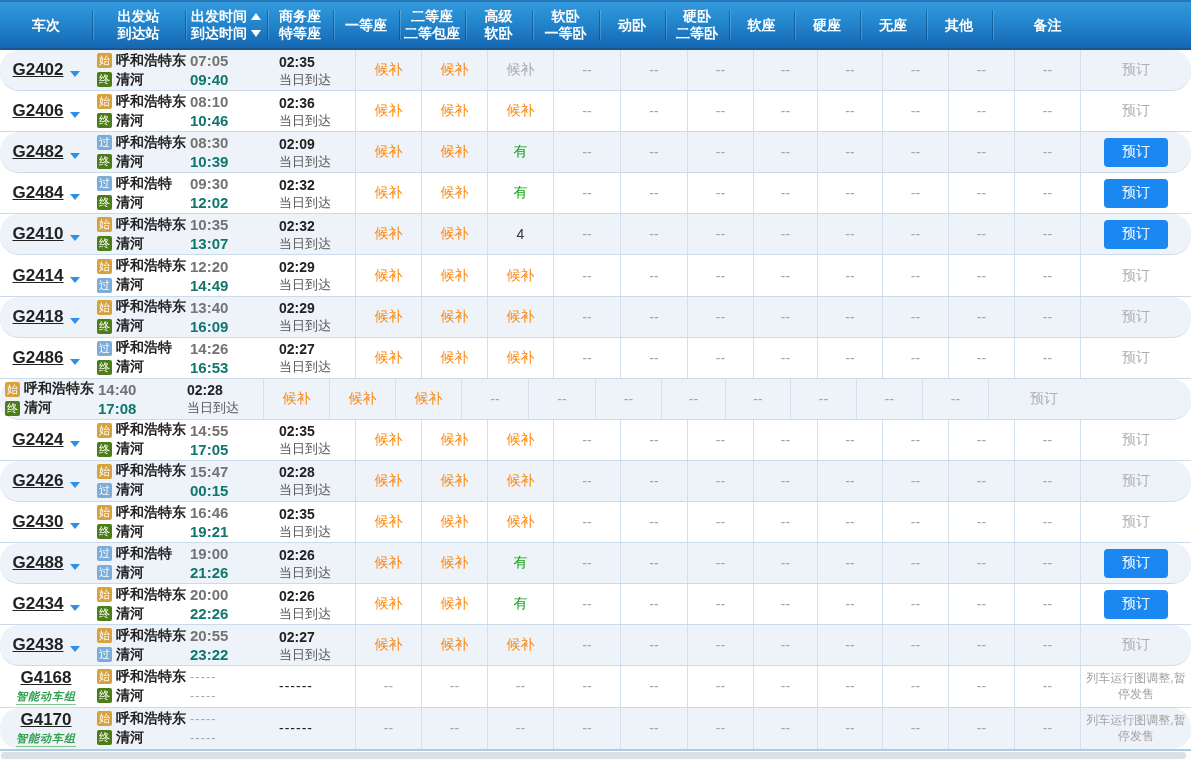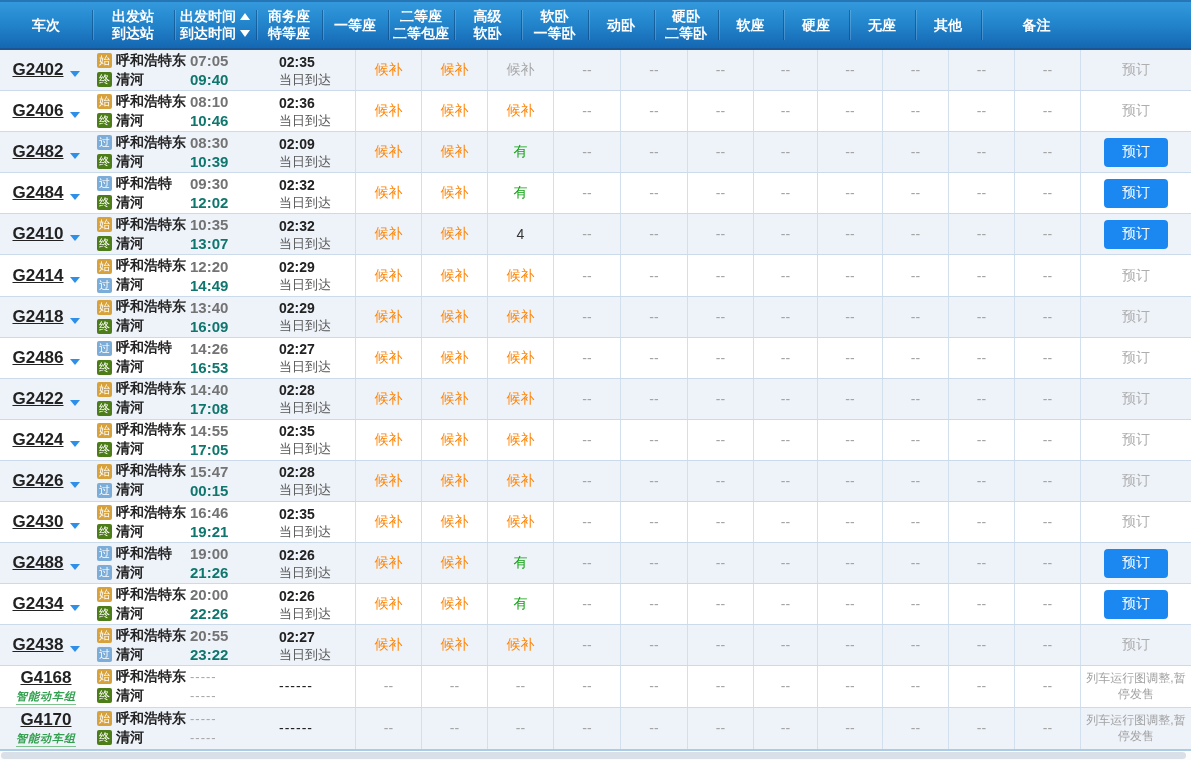--- a/index.html
+++ b/index.html
@@ -16,21 +16,21 @@
   .hline { display:flex; align-items:center; white-space:nowrap; }
   .tri { display:inline-block; width:0; height:0; margin-left:4px; }
   .tri.up    { border-left:5px solid transparent; border-right:5px solid transparent; border-bottom:7px solid #fff; }
   .tri.down  { border-left:5px solid transparent; border-right:5px solid transparent; border-top:7px solid #fff; }
   .tri.up.orange { border-bottom-color:#f6882b; }
 
   
   .tbody { border-bottom:2px solid #aecbe4; }
   .row { display:flex; height:41.1px; border-bottom:1px solid #ccdbeb; background:#fff; }
   .row:last-child { border-bottom:none; }
-  .row.alt { background:#eef2f9; }
+  .row.alt { background:#eef2f9;border-radius:19px; }
   .cell { display:flex; align-items:center; justify-content:center; font-size:14px; }
   .cell.seat, .cell.remark { border-left:1px solid #d2e0ee; }
 
   
   .cell.train { flex-direction:column; justify-content:center; }
   .train-line { display:flex; align-items:flex-end; }
   .train-no { font-size:17px; font-weight:bold; color:#222; text-decoration:underline; cursor:pointer; }
   .expand { width:0; height:0; border-left:5px solid transparent; border-right:5px solid transparent;
             border-top:6px solid #2d8fe8; margin-left:6px; margin-bottom:3px; cursor:pointer; }
   .smart-tag { font-size:11px; font-weight:bold; font-style:italic; color:#31a04e; letter-spacing:1px;
@@ -79,21 +79,21 @@
 </head>
 <body>
 
 <div class="wrap">
   <div class="thead" id="thead">
       <div class="hcell" style="width: 92px;">
         <div class="hline">
           <span>车次</span>
         </div>
       </div>
-      <div class="hcell" style="width: 82px;">
+      <div class="hcell" style="width: 93px;">
         <div class="hline">
           <span>出发站</span>
         </div>
         <div class="hline">
           <span>到达站</span>
         </div>
       </div>
       <div class="hcell" style="width: 82px;">
         <div class="hline">
           <span>出发时间</span>
@@ -671,26 +671,20 @@
           <span class="s-dash">--</span>
         </div>
         <div class="cell seat" style="width: 66px;">
           <span class="s-dash">--</span>
         </div>
         <div class="cell remark" style="width: 111px;">
           <span class="book-disabled">预订</span>
         </div>
       </div>
       <div class="row alt">
-        <div class="cell train" style="width: 92px;">
-          <div class="train-line">
-            <a class="train-no">G2422</a>
-            <span class="expand"></span>
-          </div>
-        </div>
         <div class="cell stations" style="width: 93px;">
           <div class="st-line">
             <span class="badge b-start">始</span>
             <span class="st-name">呼和浩特东</span>
           </div>
           <div class="st-line">
             <span class="badge b-end">终</span>
             <span class="st-name">清河</span>
           </div>
         </div>

